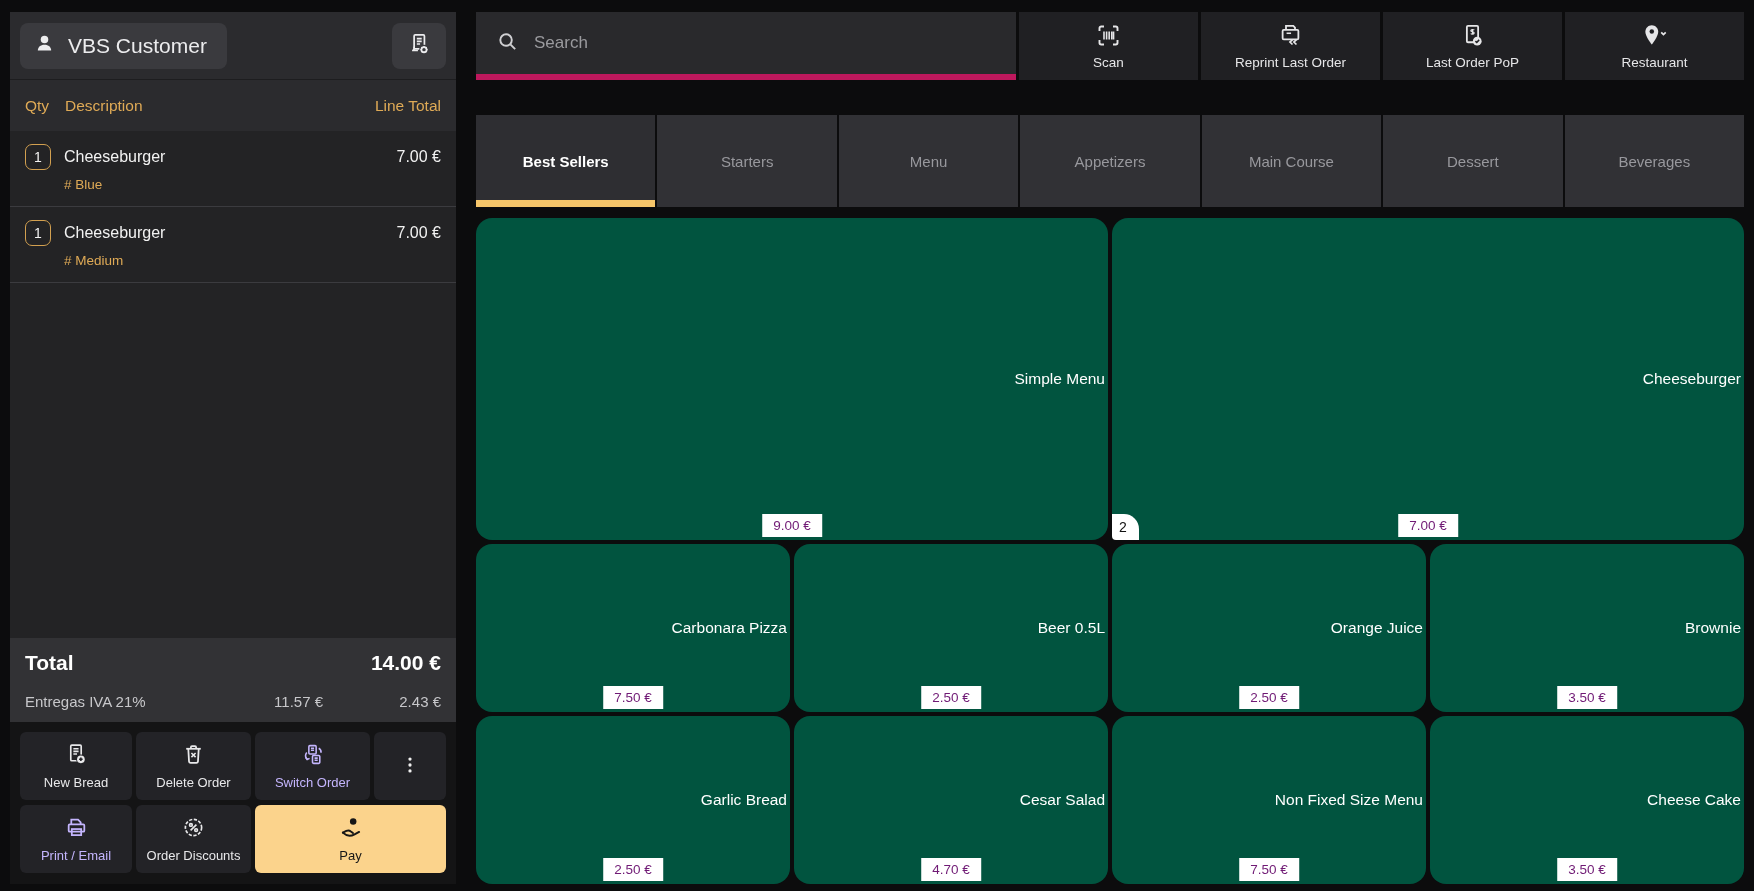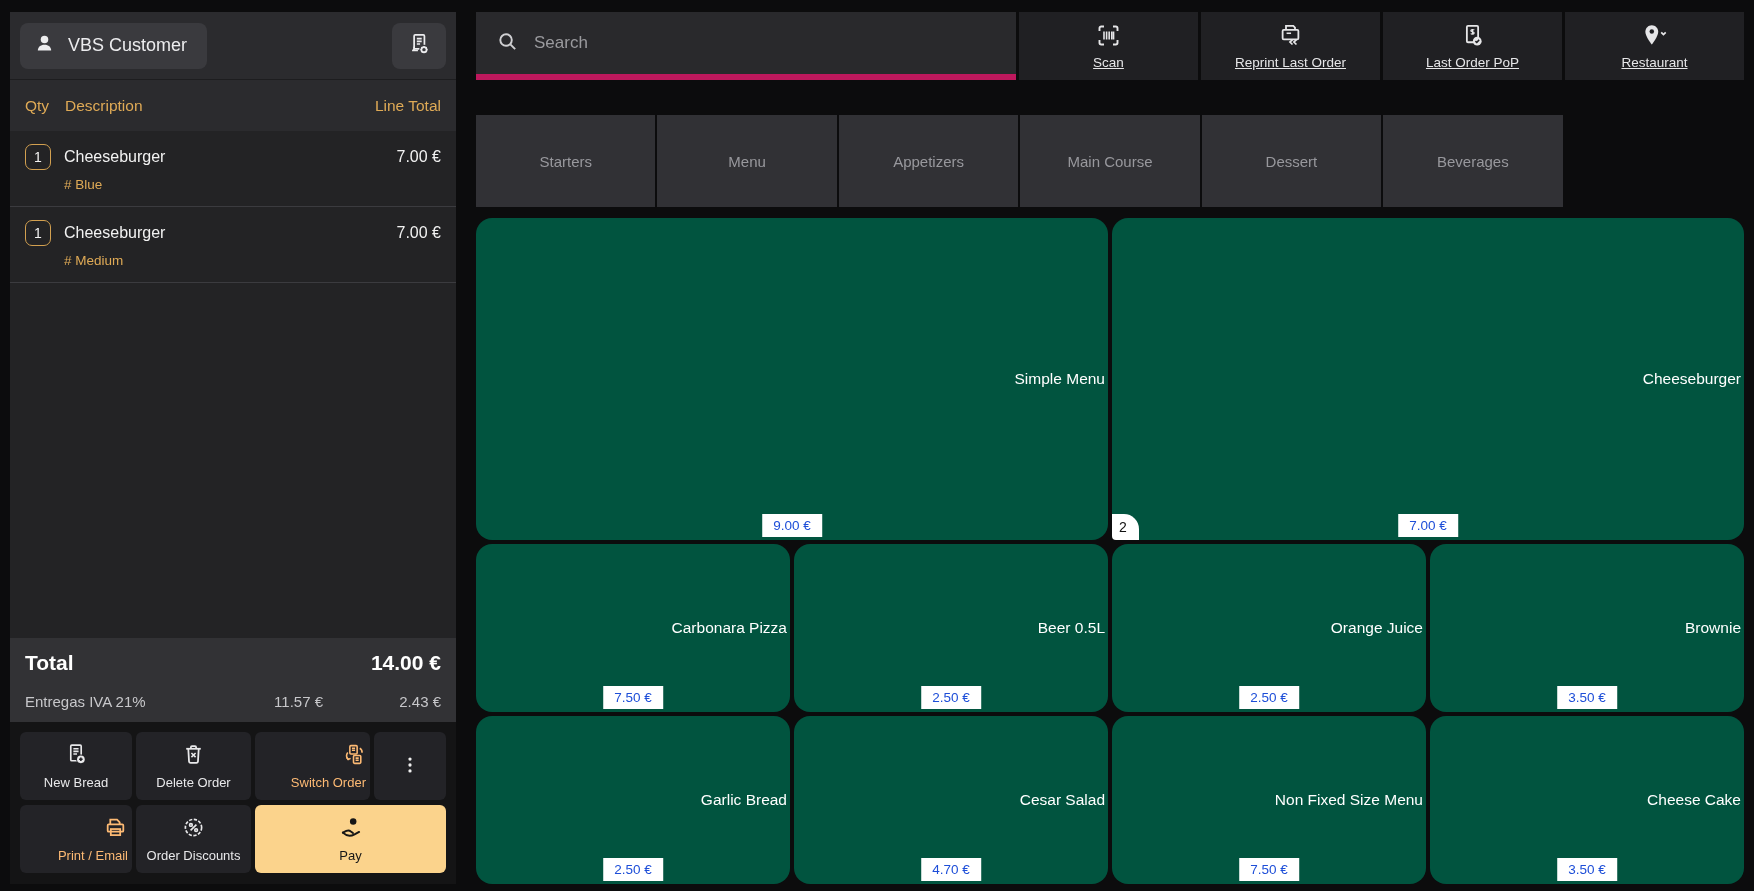--- a/index.html
+++ b/index.html
@@ -2,64 +2,64 @@
 <html><head>
 <meta charset="utf-8">
 <style>
   * { margin:0; padding:0; box-sizing:border-box; }
   html,body { width:1754px; height:891px; background:#0c0c0d; font-family:"Liberation Sans", sans-serif; overflow:hidden; }
   .app { display:flex; gap:20px; padding:12px 10px 7px 10px; height:891px; }
 
   
   .left-panel { width:446px; flex:none; display:flex; flex-direction:column; height:872px; }
   .lp-header { height:68px; flex:none; background:#2b2b2e; display:flex; align-items:center; justify-content:space-between; padding:0 10px; border-bottom:1px solid #1d1d1f; }
-  .customer-btn { height:46px; background:#3a3a3e; border:none; border-radius:8px; display:flex; align-items:center; gap:13px; padding:0 20px 0 14px; color:#ececee; font-size:18px; font-family:inherit; cursor:pointer; }
+  .customer-btn { height:46px; background:#3a3a3e; border:none; border-radius:8px; display:flex; align-items:center; gap:13px; padding:0 20px 0 14px; color:#ececee; font-size:21px; font-family:inherit; cursor:pointer; }
   .icon-btn { width:54px; height:46px; background:#3a3a3e; border:none; border-radius:8px; display:flex; align-items:center; justify-content:center; color:#ececee; cursor:pointer; }
   .lp-cols { height:51px; flex:none; background:#2b2b2e; display:flex; align-items:center; padding:0 15px; color:#dfaa56; font-size:15.5px; }
   .col-qty { width:40px; }
   .col-desc { flex:1; }
   .col-total { text-align:right; }
   .lp-lines { flex:1; background:#232325; overflow:hidden; }
   .order-line { padding:13px 15px 14px 15px; border-bottom:1px solid #3b3b3f; cursor:pointer; }
   .ol-main { display:flex; align-items:center; gap:13px; }
   .qty-badge { width:26px; height:26px; flex:none; border:1px solid #d2a050; border-radius:7px; color:#f2f2f2; font-size:14px; display:flex; align-items:center; justify-content:center; }
   .ol-name { color:#f2f2f2; font-size:16px; }
   .ol-price { margin-left:auto; color:#f2f2f2; font-size:16px; }
   .ol-attr { margin:7px 0 0 39px; color:#dfaa56; font-size:13.5px; }
   .lp-totals { flex:none; background:#323235; padding:13px 15px 12px 15px; }
   .totals-main { display:flex; justify-content:space-between; color:#fff; font-size:21px; font-weight:bold;align-items:flex-end; }
   .totals-tax { display:flex; margin-top:18px; color:#c7c7ca; font-size:15px; }
   .tax-label { flex:1; }
   .tax-base { width:150px; text-align:right; }
   .tax-amount { width:118px; text-align:right; }
   .lp-actions { flex:none; height:162px; background:#141415; padding:10px 10px; display:grid; grid-template-columns:112px 115px 115px 1fr; grid-template-rows:68px 68px; gap:5px 4px; }
   .act-btn { background:#232327; border:none; border-radius:6px; color:#e8e8ea; font-family:inherit; font-size:13px; line-height:1.18; display:flex; flex-direction:column; align-items:center; justify-content:center; gap:4px; cursor:pointer; text-align:center; padding:0 4px; }
-  .act-btn.disabled { color:#fdba74; cursor:default;align-items:flex-end; }
+  .act-btn.disabled { color:#c4b5fd; cursor:default; }
   .act-btn.pay { grid-column:3 / 5; background:#fbd38c; color:#161616; }
   .kebab-btn { background:#232327; border:none; border-radius:6px; color:#f0f0f0; display:flex; align-items:center; justify-content:center; cursor:pointer; }
 
   
   .right-region { flex:1; display:flex; flex-direction:column; height:872px; }
   .top-row { height:68px; flex:none; display:grid; grid-template-columns:540px 1fr 1fr 1fr 1fr; gap:3px; }
   .search-box { background:#29292c; border-bottom:6px solid #be185d; display:flex; align-items:center; gap:15px; padding:0 8px 0 20px; color:#cfcfd2; }
   .search-input { flex:1; background:transparent; border:none; outline:none; color:#e8e8e8; font-size:17px; font-family:inherit; }
   .search-input::placeholder { color:#9a9a9e; }
-  .top-btn { background:#202023; border:none; color:#e6e6e8; font-family:inherit; font-size:13.5px; display:flex; flex-direction:column; align-items:center; justify-content:center; gap:3px; cursor:pointer;text-decoration:underline; }
+  .top-btn { background:#202023; border:none; color:#e6e6e8; font-family:inherit; font-size:13.5px; display:flex; flex-direction:column; align-items:center; justify-content:center; gap:3px; cursor:pointer; }
   .tabs-spacer { height:35px; flex:none; }
   .tabs-row { height:92px; flex:none; display:grid; grid-template-columns:repeat(7,1fr); gap:2px; }
   .tab { position:relative; background:#313135; border:none; color:#98989d; font-family:inherit; font-size:15px; display:flex; align-items:center; justify-content:center; cursor:pointer; }
   .tab.selected { background:#2e2e32; color:#ffffff; font-weight:bold; }
   .tab .tab-bar { display:none; }
   .tab.selected .tab-bar { display:block; position:absolute; left:0; right:0; bottom:0; height:7px; background:#f6c66a; }
   .grid-spacer { height:11px; flex:none; }
   .product-grid { flex:1; display:grid; grid-template-columns:repeat(4,1fr); grid-template-rows:159px 159px 1fr 1fr; gap:4px; }
   .product-tile { position:relative; background:#01543f; border:none; border-radius:16px; cursor:pointer; text-align:right; padding:8px 3px; font-family:inherit; }
   .product-tile.large { grid-row:span 2; grid-column:span 2; }
   .product-name { color:#ffffff; font-size:15.5px; display:block; }
-  .price-badge { position:absolute; bottom:3px; left:50%; transform:translateX(-50%); background:#ffffff; color:#1d4ed8; font-size:13.5px; padding:4px 11px; white-space:nowrap; }
+  .price-badge { position:absolute; bottom:3px; left:50%; transform:translateX(-50%); background:#ffffff; color:#701a75; font-size:13.5px; padding:4px 11px; white-space:nowrap; }
   .cart-qty-badge { position:absolute; left:0; bottom:0; width:27px; height:26px; background:#ffffff; color:#111; font-size:14px; border-top-right-radius:15px; border-bottom-left-radius:4px; display:flex; align-items:center; padding-left:7px; }
   svg { flex:none; }
 </style>
 </head>
 <body>
 
 <div class="app">
 
   <div class="left-panel">
     <div class="lp-header">
@@ -257,20 +257,24 @@
             <path d="M19.8 9l2.1 2.1L24 9" stroke="currentColor" stroke-width="1.6"></path>
           </svg>
         </span>
         <span>Restaurant</span>
       </button>
     </div>
 
     <div class="tabs-spacer"></div>
 
     <div class="tabs-row">
+        <button class="tab selected">
+    <span class="tab-label">Best Sellers</span>
+    <span class="tab-bar"></span>
+  </button>
         <button class="tab">
     <span class="tab-label">Starters</span>
 
   </button>
         <button class="tab">
     <span class="tab-label">Menu</span>
 
   </button>
         <button class="tab">
     <span class="tab-label">Appetizers</span>

